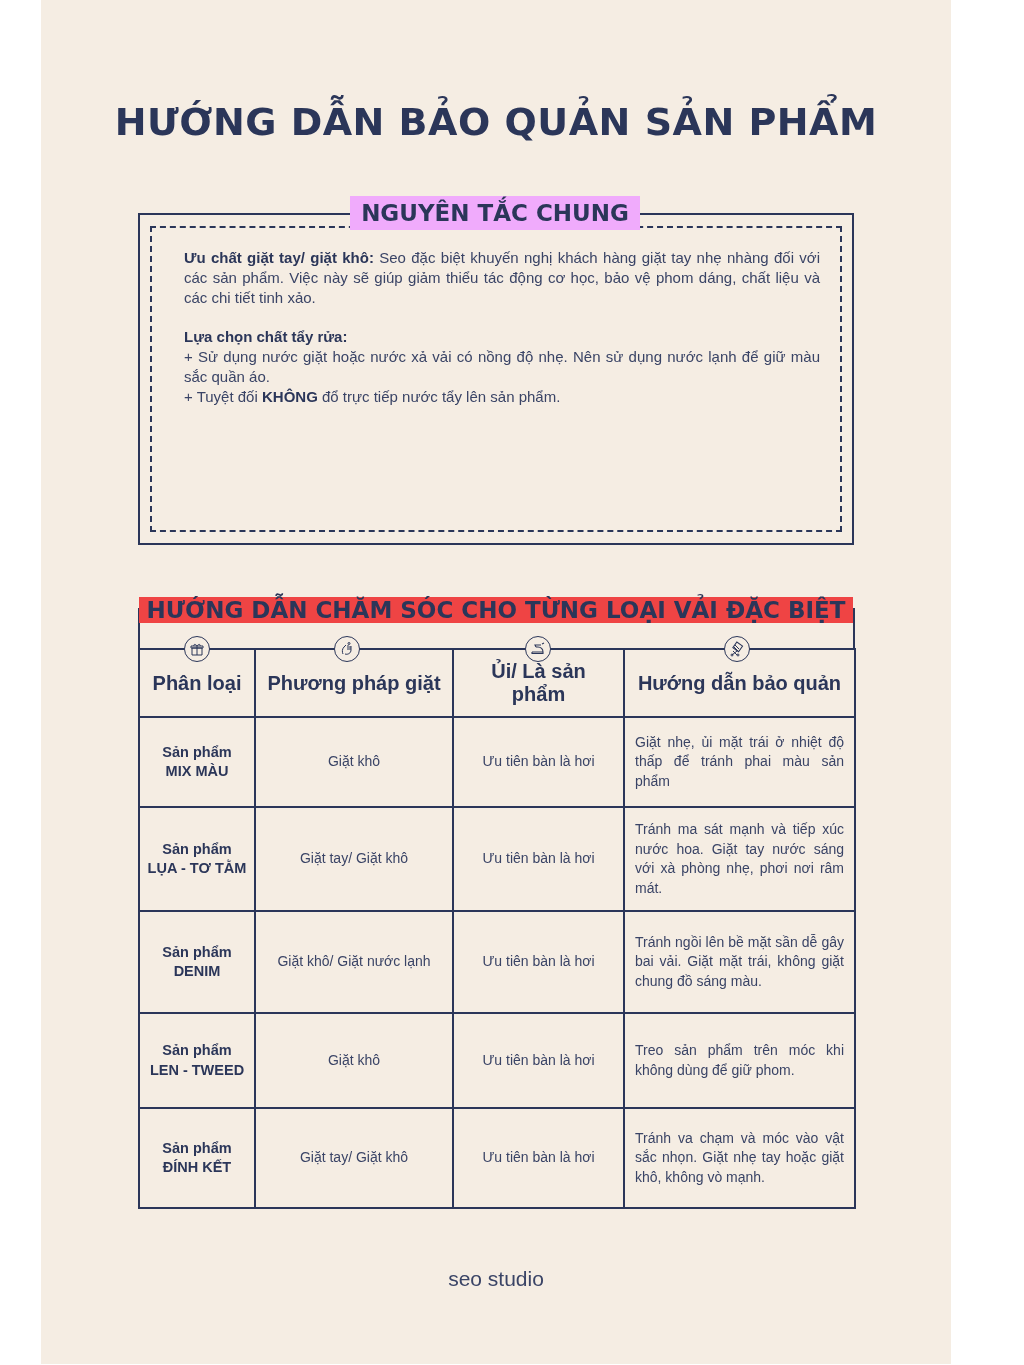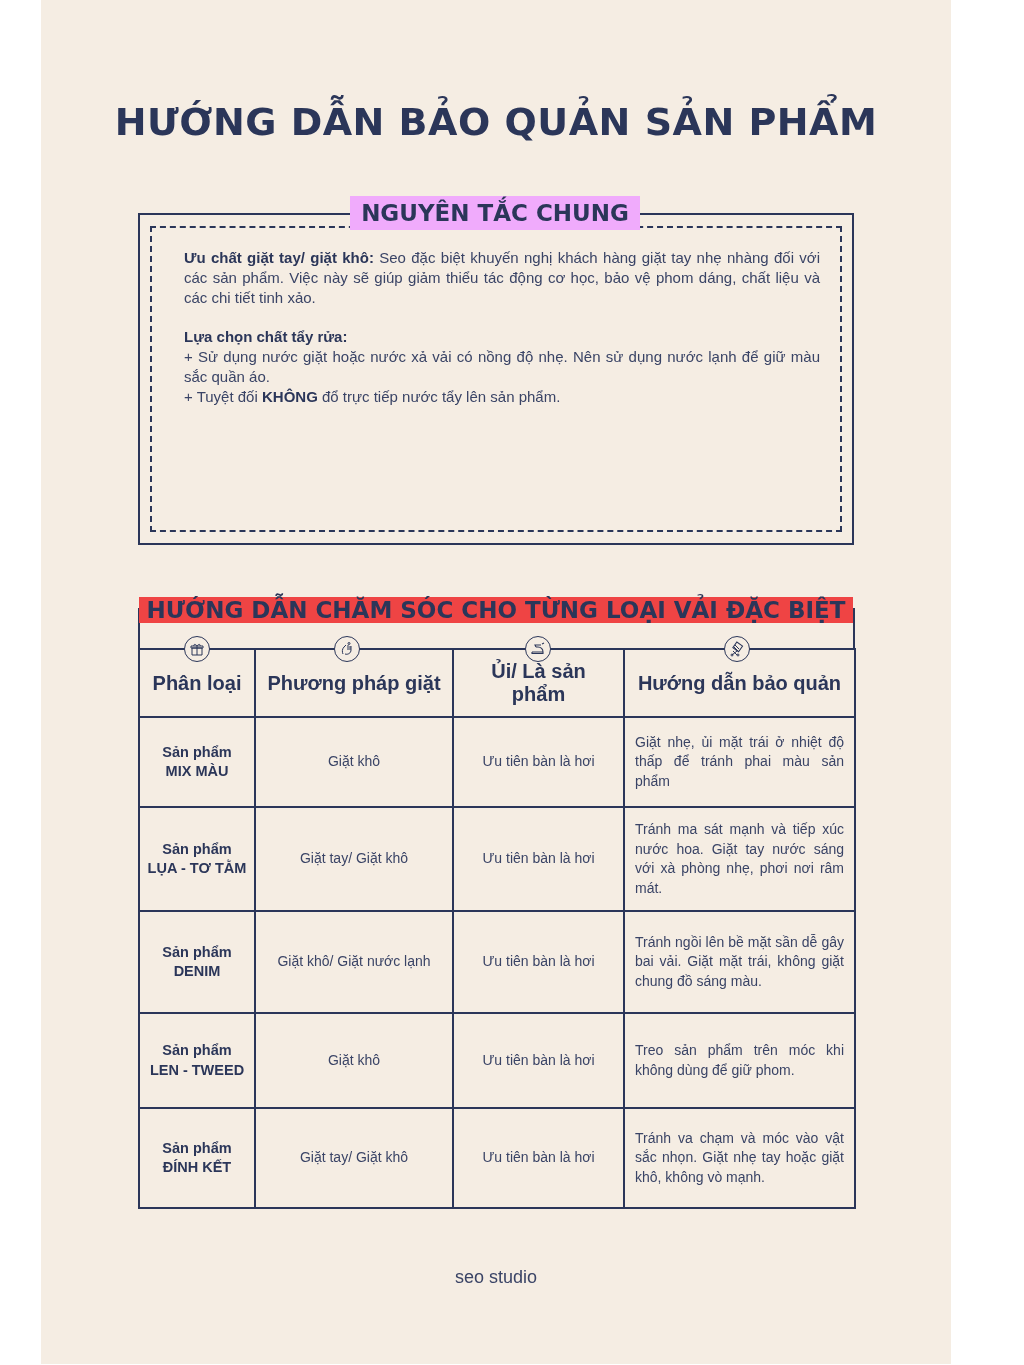--- a/index.html
+++ b/index.html
@@ -65,21 +65,21 @@
   table.care td.cat { font-weight: 700; color: #2b3659; font-size: 14.5px; padding: 0 4px; border-radius: 19px; }
   table.care td.guide { text-align: justify; padding: 12px 10px; }
   .icon-circle {
     position: absolute; top: 636px; width: 24px; height: 24px; border-radius: 50%;
     border: 1.5px solid #2b3659; background: #f5ede3;
     display: flex; align-items: center; justify-content: center;
   }
   .icon-circle svg { width: 16px; height: 16px; }
   .footer {
     position: absolute; left: 0; right: 0; top: 1267px; text-align: center;
-    font-size: 18px; color: #3a4466;
+    font-size: 21px; color: #3a4466;
   }
 </style>
 </head>
 <body>
 
 <div class="page">
 
   <div class="title">HƯỚNG DẪN BẢO QUẢN SẢN PHẨM</div>
 
   <div class="gp-outer"></div>

